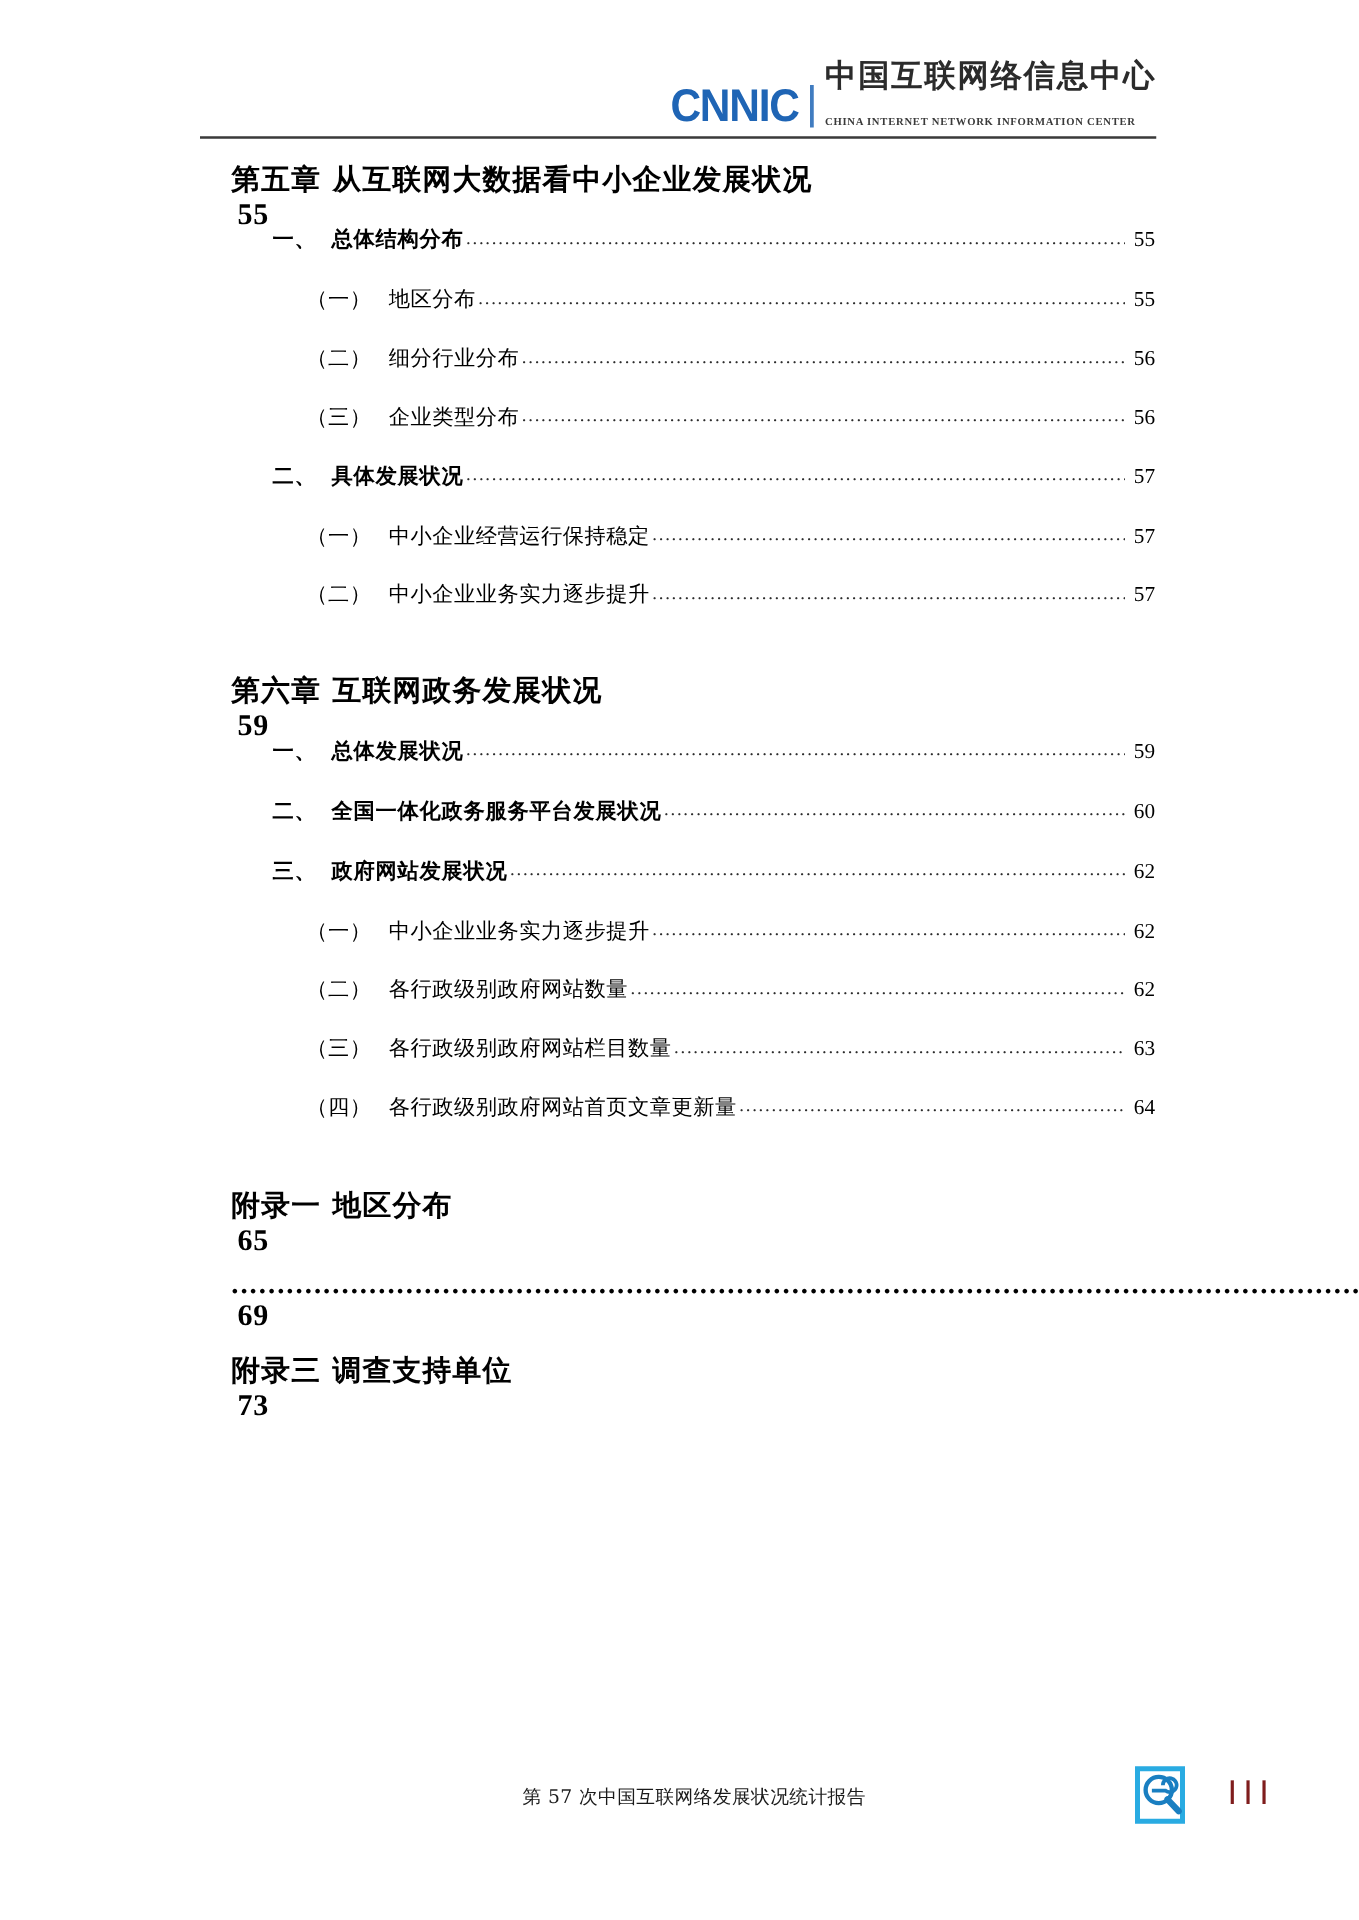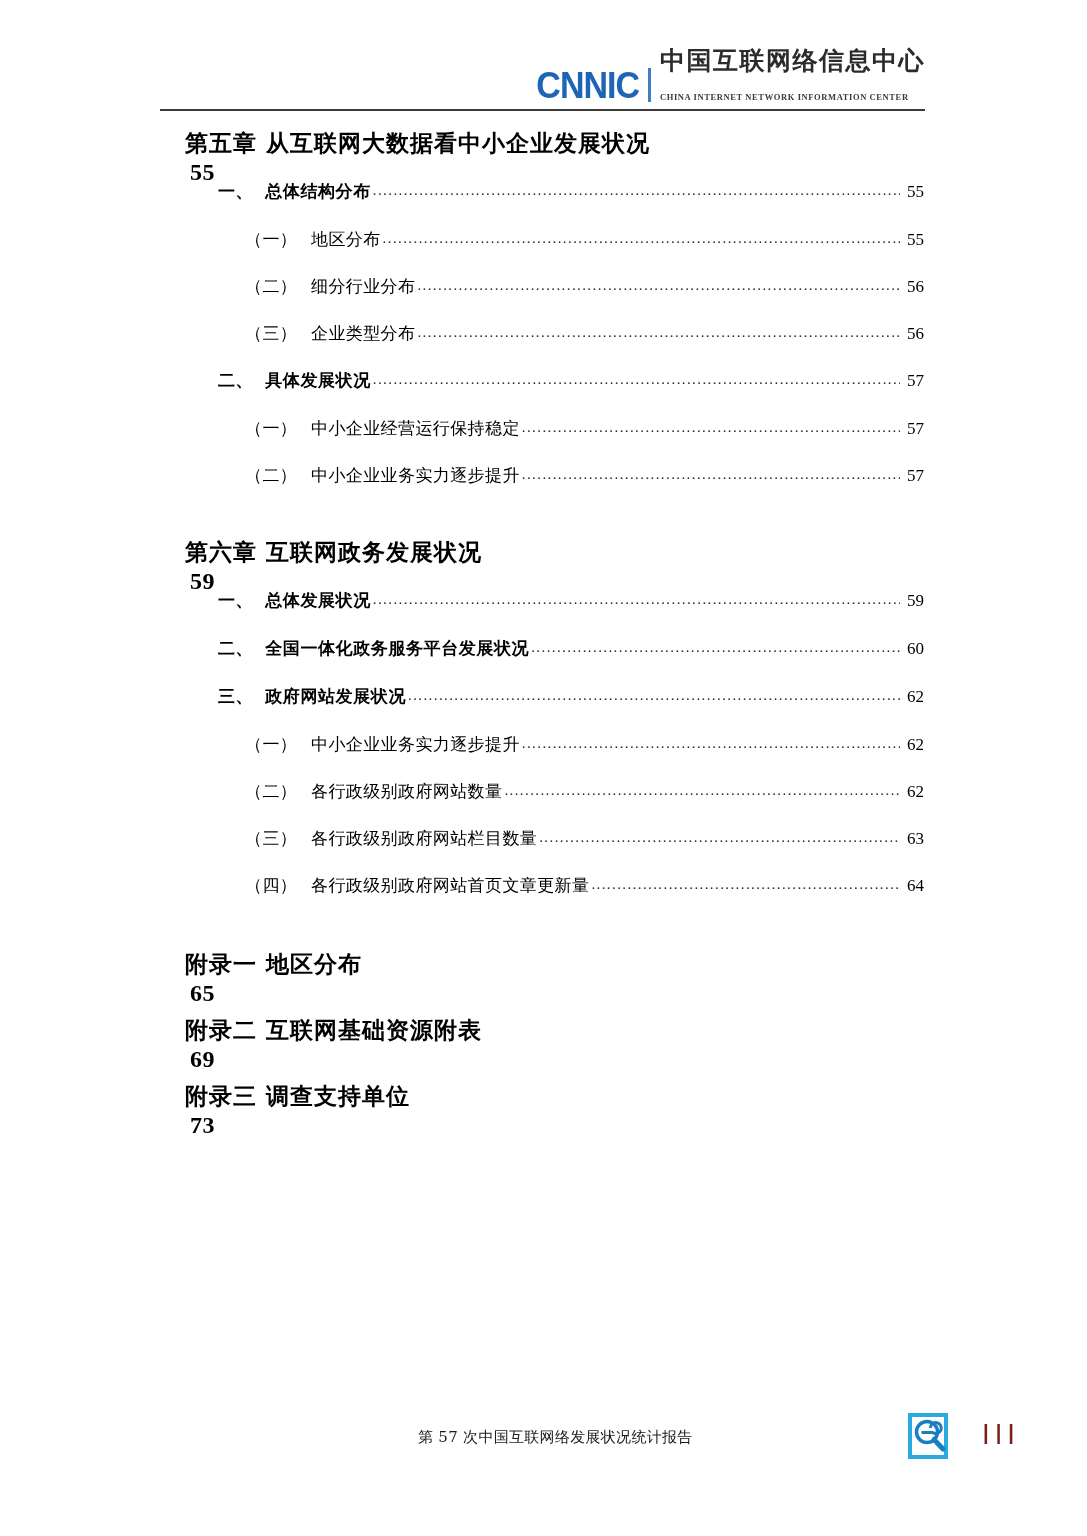--- a/index.html
+++ b/index.html
@@ -357,21 +357,20 @@
     <span class="toc-page">64</span>
   </div>
 
   <div class="toc-entry level-chapter gap-before-appendix">
     <span class="toc-title">附录一  地区分布</span>
     <span class="toc-leader">..................................................................................................................................</span>
     <span class="toc-page">65</span>
   </div>
 
   <div class="toc-entry level-chapter appendix-entry">
-    <span class="toc-title">附录二  互联网基础资源附表</span>
     <span class="toc-leader">..................................................................................................................................</span>
     <span class="toc-page">69</span>
   </div>
 
   <div class="toc-entry level-chapter appendix-entry">
     <span class="toc-title">附录三  调查支持单位</span>
     <span class="toc-leader">..................................................................................................................................</span>
     <span class="toc-page">73</span>
   </div>
 

